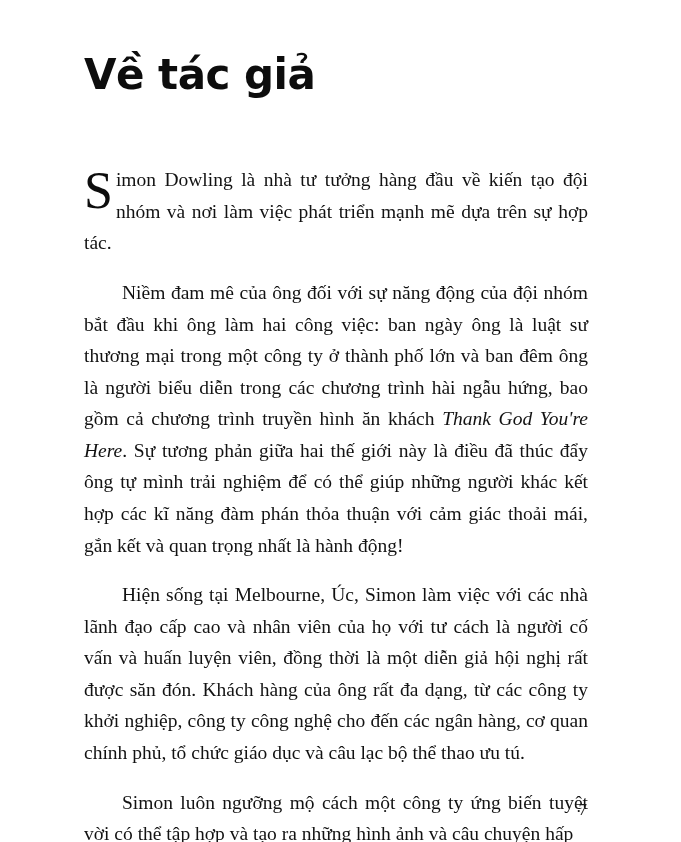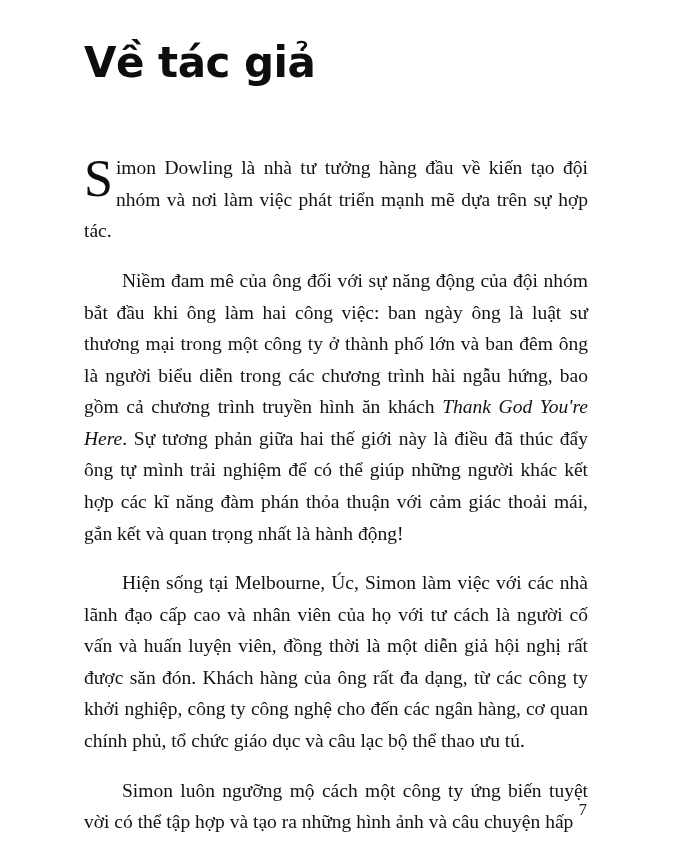--- a/index.html
+++ b/index.html
@@ -30,21 +30,21 @@
     width: 504px;
   }
   .chapter-title {
     font-family: "DejaVu Sans", sans-serif;
     font-weight: bold;
     font-size: 42px;
     line-height: 1.1;
     letter-spacing: -0.5px;
     color: #0d0d0d;
     margin: 0;
-    padding-top: 40px;
+    padding-top: 52px;
   }
   .body-block {
     margin-top: 66px;
   }
   p.para {
     font-family: "Liberation Serif", serif;
     font-size: 19.5px;
     line-height: 1.62;
     text-align: justify;
     text-justify: inter-word;

